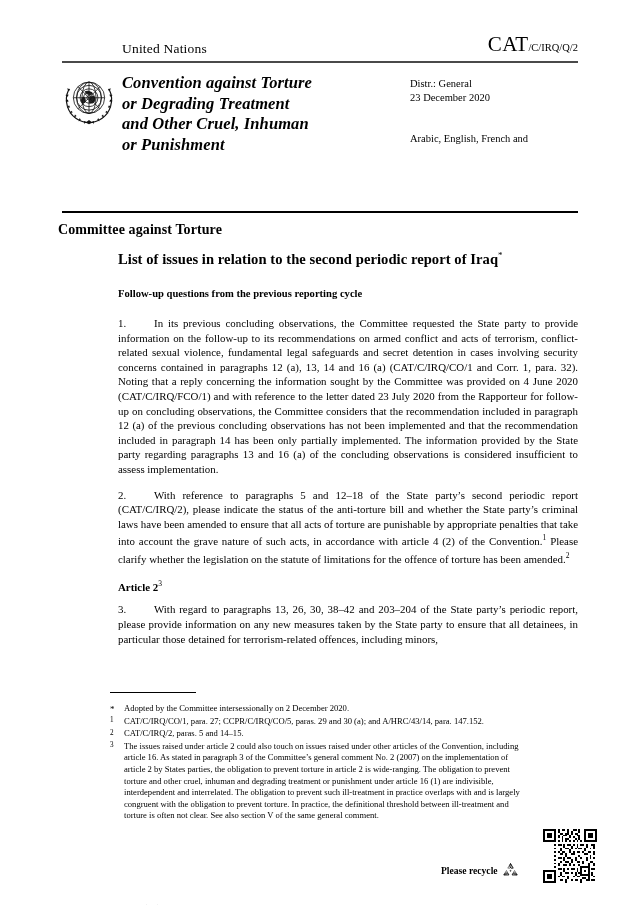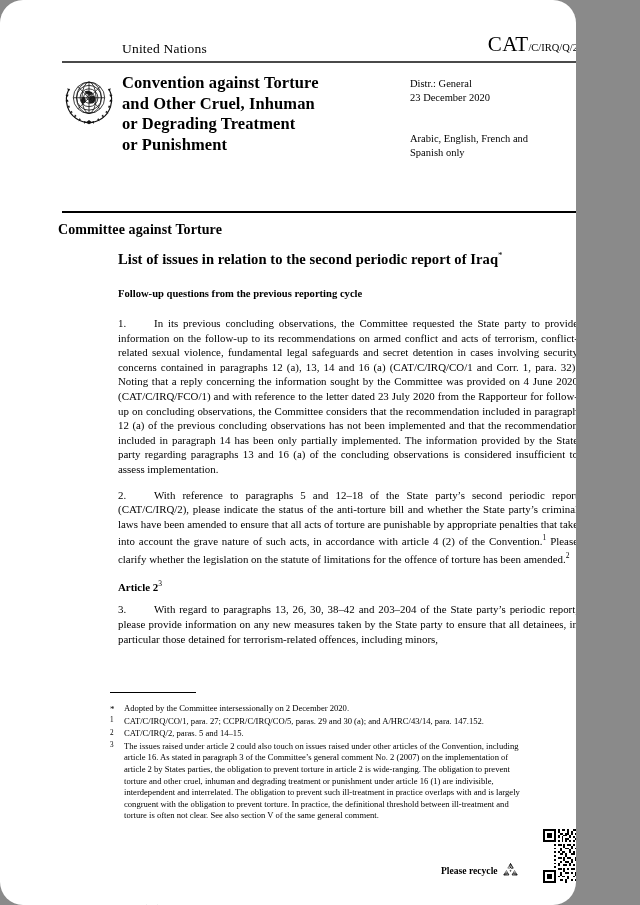--- a/index.html
+++ b/index.html
@@ -2,28 +2,27 @@
 <html><head>
 <meta charset="utf-8">
 <style>
   html, body {
     margin: 0;
     padding: 0;
     background: #8a8a8a;
   }
   .page {
     position: relative;
-    width: 576px;
+    width: 640px;
     height: 905px;
     background: #ffffff;
     overflow: hidden;
     font-family: "Liberation Serif", "DejaVu Serif", serif;
     color: #000000;
     box-sizing: border-box;
-    border-radius: 23px;
   }
 
   
   .masthead {
     position: absolute;
     left: 62px;
     top: 34px;
     width: 516px;
   }
   .un-line {
@@ -68,20 +67,21 @@
   }
   .emblem {
     width: 54px;
     height: 52px;
     display: block;
   }
   .title-cell {
     flex: 1 1 auto;
     padding-top: 2px;
     padding-right: 10px;
+    font-style: italic;
   }
   .conv-title {
     font-family: "Liberation Serif", "DejaVu Serif", serif;
     font-weight: bold;
     font-size: 16.5px;
     line-height: 20.5px;
     letter-spacing: 0.1px;
     margin: 0;
   }
   .conv-title span { display: block; }
@@ -295,34 +295,33 @@
             <path d="M65 82 l4 4 l-1 -6 z"></path>
               <path d="M56 86 l3 5 l0 -6 z"></path>
             <path d="M44 88 l6 -5 l6 5 l-6 3 z"></path>
           </g>
         </svg>
       </div>
 
       <div class="title-cell">
         <h1 class="conv-title">
           <span>Convention against Torture</span>
+          <span>or Degrading Treatment</span>
           <span>and Other Cruel, Inhuman</span>
-          <span>or Degrading Treatment</span>
           <span>or Punishment</span>
         </h1>
       </div>
 
       <div class="distr-cell">
         <div class="grp">
           <div>Distr.: General</div>
           <div>23 December 2020</div>
         </div>
         <div class="grp">
           <div>Arabic, English, French and</div>
-          <div>Spanish only</div>
         </div>
       </div>
     </div>
   </div>
 
   <div class="rule-thick-mid"></div>
 
   <div class="committee">Committee against Torture</div>
 
   <div class="list-title"><span>List of issues in relation to the second periodic report of Iraq</span><sup>*</sup></div>

